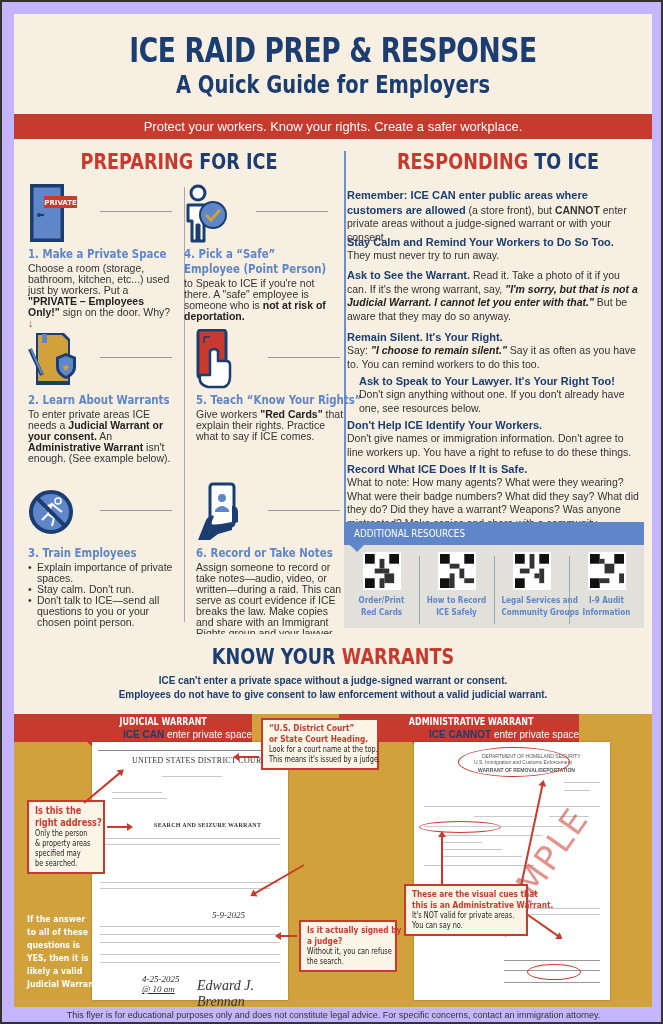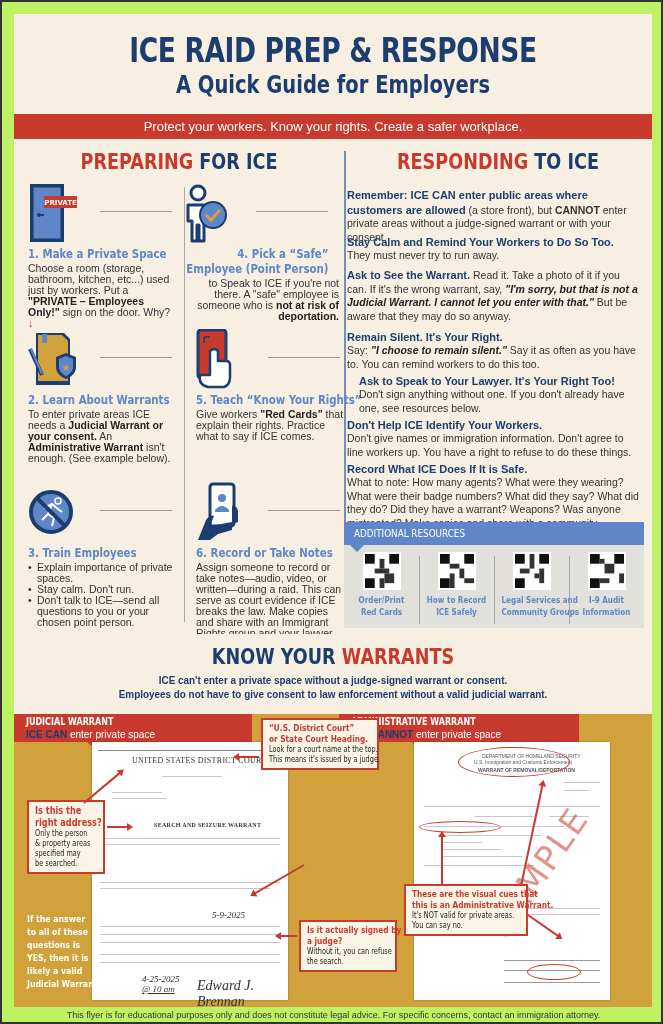--- a/index.html
+++ b/index.html
@@ -1,18 +1,18 @@
 <!DOCTYPE html>
 <html><head>
 <meta charset="utf-8">
 <style>
   * { box-sizing: border-box; margin: 0; padding: 0; }
   html, body { width: 663px; height: 1024px; overflow: hidden; background: #ffffff; }
   body { font-family: "Liberation Sans", sans-serif; color: #333; }
-  .frame { position: absolute; left: 0; top: 0; width: 663px; height: 1024px; border: 2px solid #333; background: #bef264; }
+  .frame { position: absolute; left: 0; top: 0; width: 663px; height: 1024px; border: 2px solid #333; background: #c4b5fd; }
   .navy { color: #1c3d70; }
   .red { color: #c93a2e; }
 
   
   .header { position: absolute; left: 12px; top: 12px; width: 638px; height: 100px; background: #f6efe2; text-align: center; }
   .title { font-family: "DejaVu Sans", sans-serif; font-weight: bold; color: #1c3d70; font-size: 34px; letter-spacing: -0.5px; transform: scaleX(0.78); transform-origin: center; margin-top: 18px; line-height: 36px; white-space: nowrap; }
   .subtitle { font-family: "DejaVu Sans", sans-serif; font-weight: bold; color: #1c3d70; font-size: 25px; transform: scaleX(0.78); transform-origin: center; line-height: 30px; margin-top: 2px; white-space: nowrap; }
   .banner { position: absolute; left: 12px; top: 112px; width: 638px; height: 25px; background: #c93a2e; color: #fff; text-align: center; font-size: 13px; line-height: 25px; }
 
   
@@ -49,21 +49,21 @@
   .res-item + .res-item::before { content: ""; position: absolute; left: 0; top: 4px; width: 1px; height: 68px; background: #9aa; }
   .qr { width: 38px; height: 38px; margin: 0 auto; background: #fff; padding: 2px; }
   .res-lbl { font-family: "DejaVu Sans", sans-serif; font-weight: bold; color: #5f86c8; font-size: 9px; line-height: 12px; margin-top: 4px; transform: scaleX(0.8); white-space: nowrap; }
 
   
   .kyw { position: absolute; left: 12px; top: 632px; width: 638px; height: 80px; background: #f6efe2; text-align: center; }
   .kyw-title { margin-top: 10px; font-size: 22px; }
   .kyw-sub { font-size: 11px; color: #1c3d70; font-weight: bold; line-height: 14px; transform: scaleX(0.9); white-space: nowrap; }
 
   .warr { position: absolute; left: 12px; top: 712px; width: 638px; height: 293px; background: #d1a23c; }
-  .wtab { position: absolute; top: 0; height: 28px; background: #c93a2e; color: #fff; padding-left: 12px; }
+  .wtab { position: absolute; top: 0; height: 28px; background: #c93a2e; color: #fff; padding-left: 12px; text-align: right; }
   .wtab-h { font-family: "DejaVu Sans", sans-serif; font-weight: bold; font-size: 10px; line-height: 14px; transform: scaleX(0.8); transform-origin: left; white-space: nowrap; padding-top: 1px; }
   .wtab-s { font-size: 10px; line-height: 12px; }
   .wtab-s b { color: #1c3d70; }
   .wtab-tri { position: absolute; top: 28px; width: 0; height: 0; border-left: 16px solid transparent; border-right: 16px solid transparent; border-top: 14px solid #c93a2e; }
 
   .doc { position: absolute; background: #fff; box-shadow: 0 0 2px rgba(0,0,0,0.3); }
   .doc .line { position: absolute; height: 2px; background: #c8c8c8; }
   .doc .tiny { position: absolute; font-family: "Liberation Serif", serif; color: #555; font-size: 5px; line-height: 6px; }
   .doc-h { position: absolute; font-family: "Liberation Serif", serif; font-size: 8px; color: #333; letter-spacing: 0.3px; }
   .handw { position: absolute; font-family: "Liberation Serif", serif; font-style: italic; font-size: 9px; color: #333; }
@@ -143,21 +143,21 @@
       <div class="step-h">3. Train Employees</div>
       <div class="step-b">
         <ul>
           <li>Explain importance of private spaces.</li>
           <li>Stay calm. Don't run.</li>
           <li>Don't talk to ICE—send all questions to you or your chosen point person.</li>
         </ul>
       </div>
     </div>
 
-    <div class="step" style="left:170px; top:44px; width:155px;text-align:right;">
+    <div class="step" style="left:170px; top:44px; width:155px;">
       <div class="icon">
         <svg width="50" height="60" viewBox="0 0 50 60">
           <circle cx="14" cy="10" r="7" fill="#fff" stroke="#1c3d70" stroke-width="3"></circle>
           <path d="M4 22 H24 V38 H20 V58 H15 V42 H13 V58 H8 V38 H4 Z" fill="#fff" stroke="#1c3d70" stroke-width="3" stroke-linejoin="round"></path>
           <circle cx="29" cy="32" r="13" fill="#5f86c8" stroke="#1c3d70" stroke-width="2"></circle>
           <path d="M22 32 L27 37 L36 27" stroke="#d1a23c" stroke-width="3" fill="none"></path>
         </svg>
       </div>
       <div class="hline"></div>
       <div class="step-h" style="white-space:normal; width:170px;">4. Pick a “Safe” Employee (Point Person)</div>

